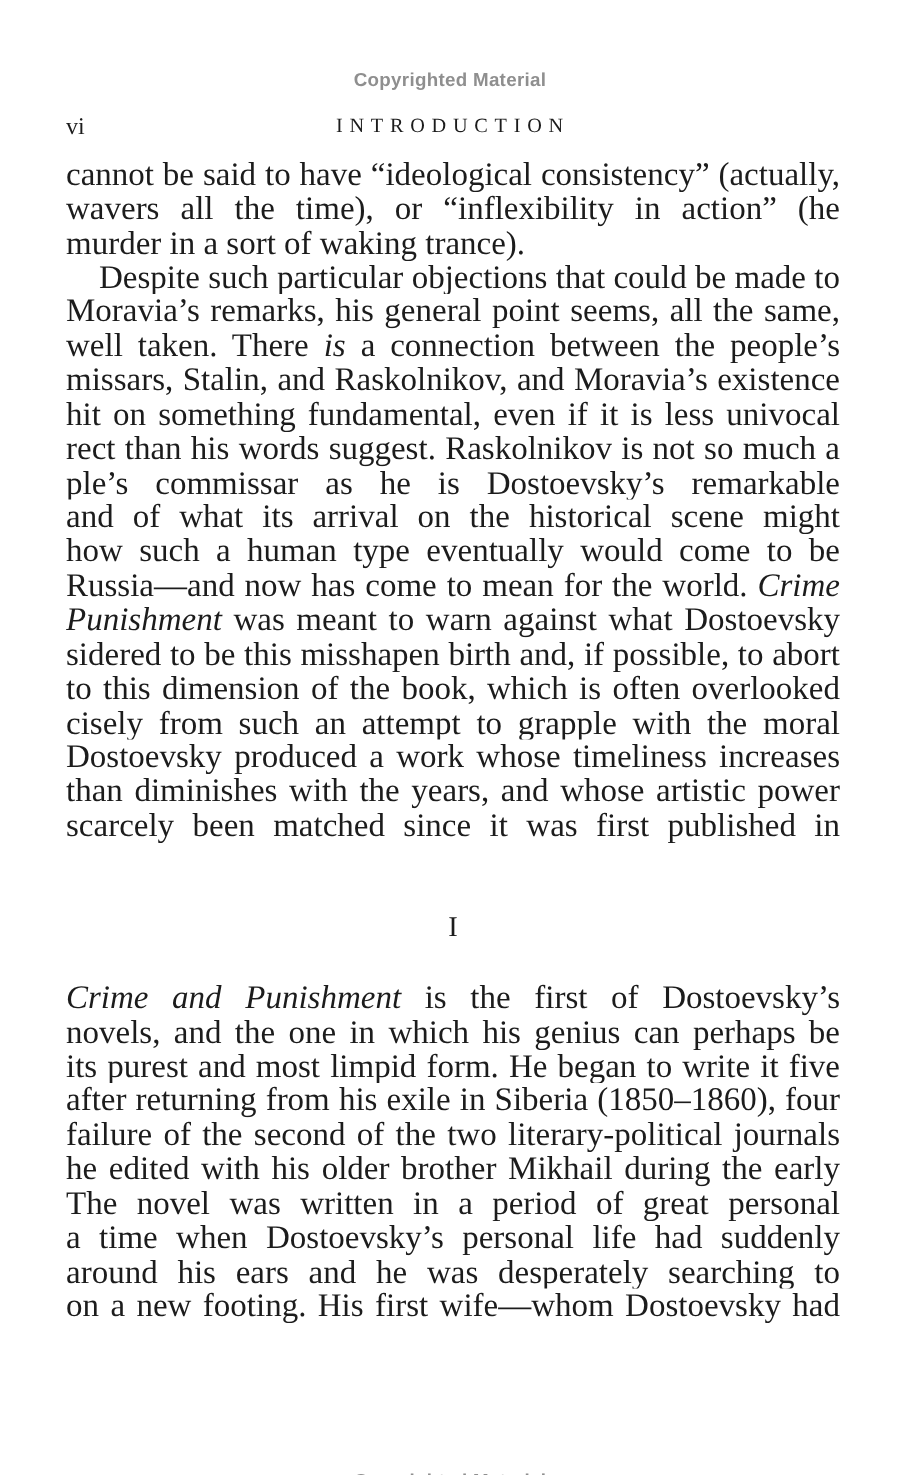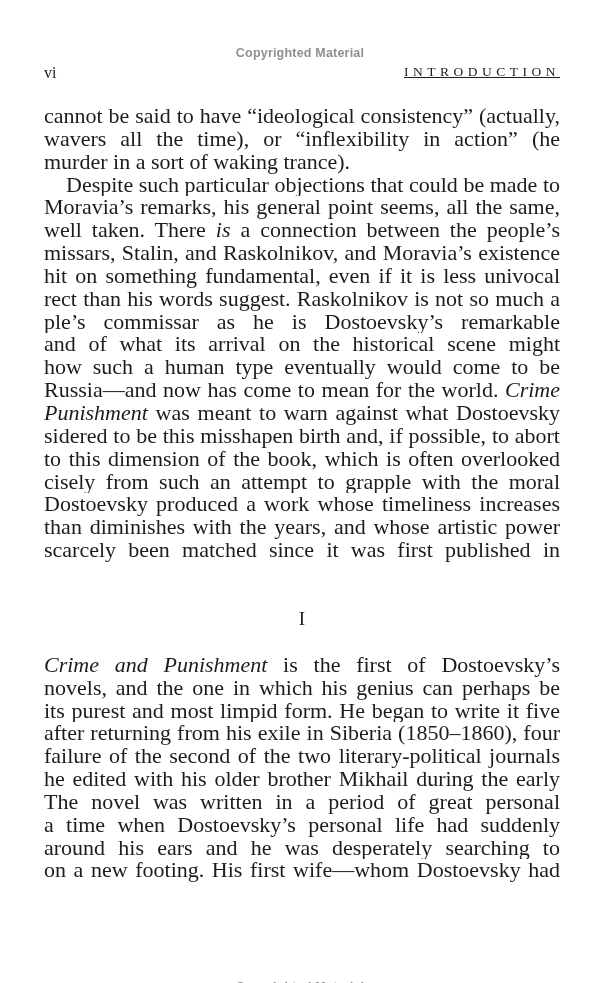--- a/index.html
+++ b/index.html
@@ -21,40 +21,39 @@
     font-family: "Liberation Sans", sans-serif;
     font-weight: bold;
     font-size: 12.5px;
     letter-spacing: 0.2px;
     color: #8f8f8f;
   }
   .notice.top { top: 14px; }
   .notice.bottom { top: 948px; }
   .header {
     position: absolute;
-    top: 30px;
+    top: 42px;
     left: 44px;
     right: 40px;
     height: 20px;
   }
   .pagenum {
     position: absolute;
     left: 0;
     top: 2px;
     font-size: 16px;
   }
   .running-title {
     position: absolute;
     left: 0;
     right: 0;
     top: 2px;
-    text-align: right;
+    text-align: center;
     font-size: 13.5px;
     letter-spacing: 4.5px;
-    text-decoration: underline;
   }
   .body {
     position: absolute;
     top: 73px;
     left: 44px;
     width: 516px;
   }
   .line {
     height: 22.85px;
     line-height: 22.85px;

